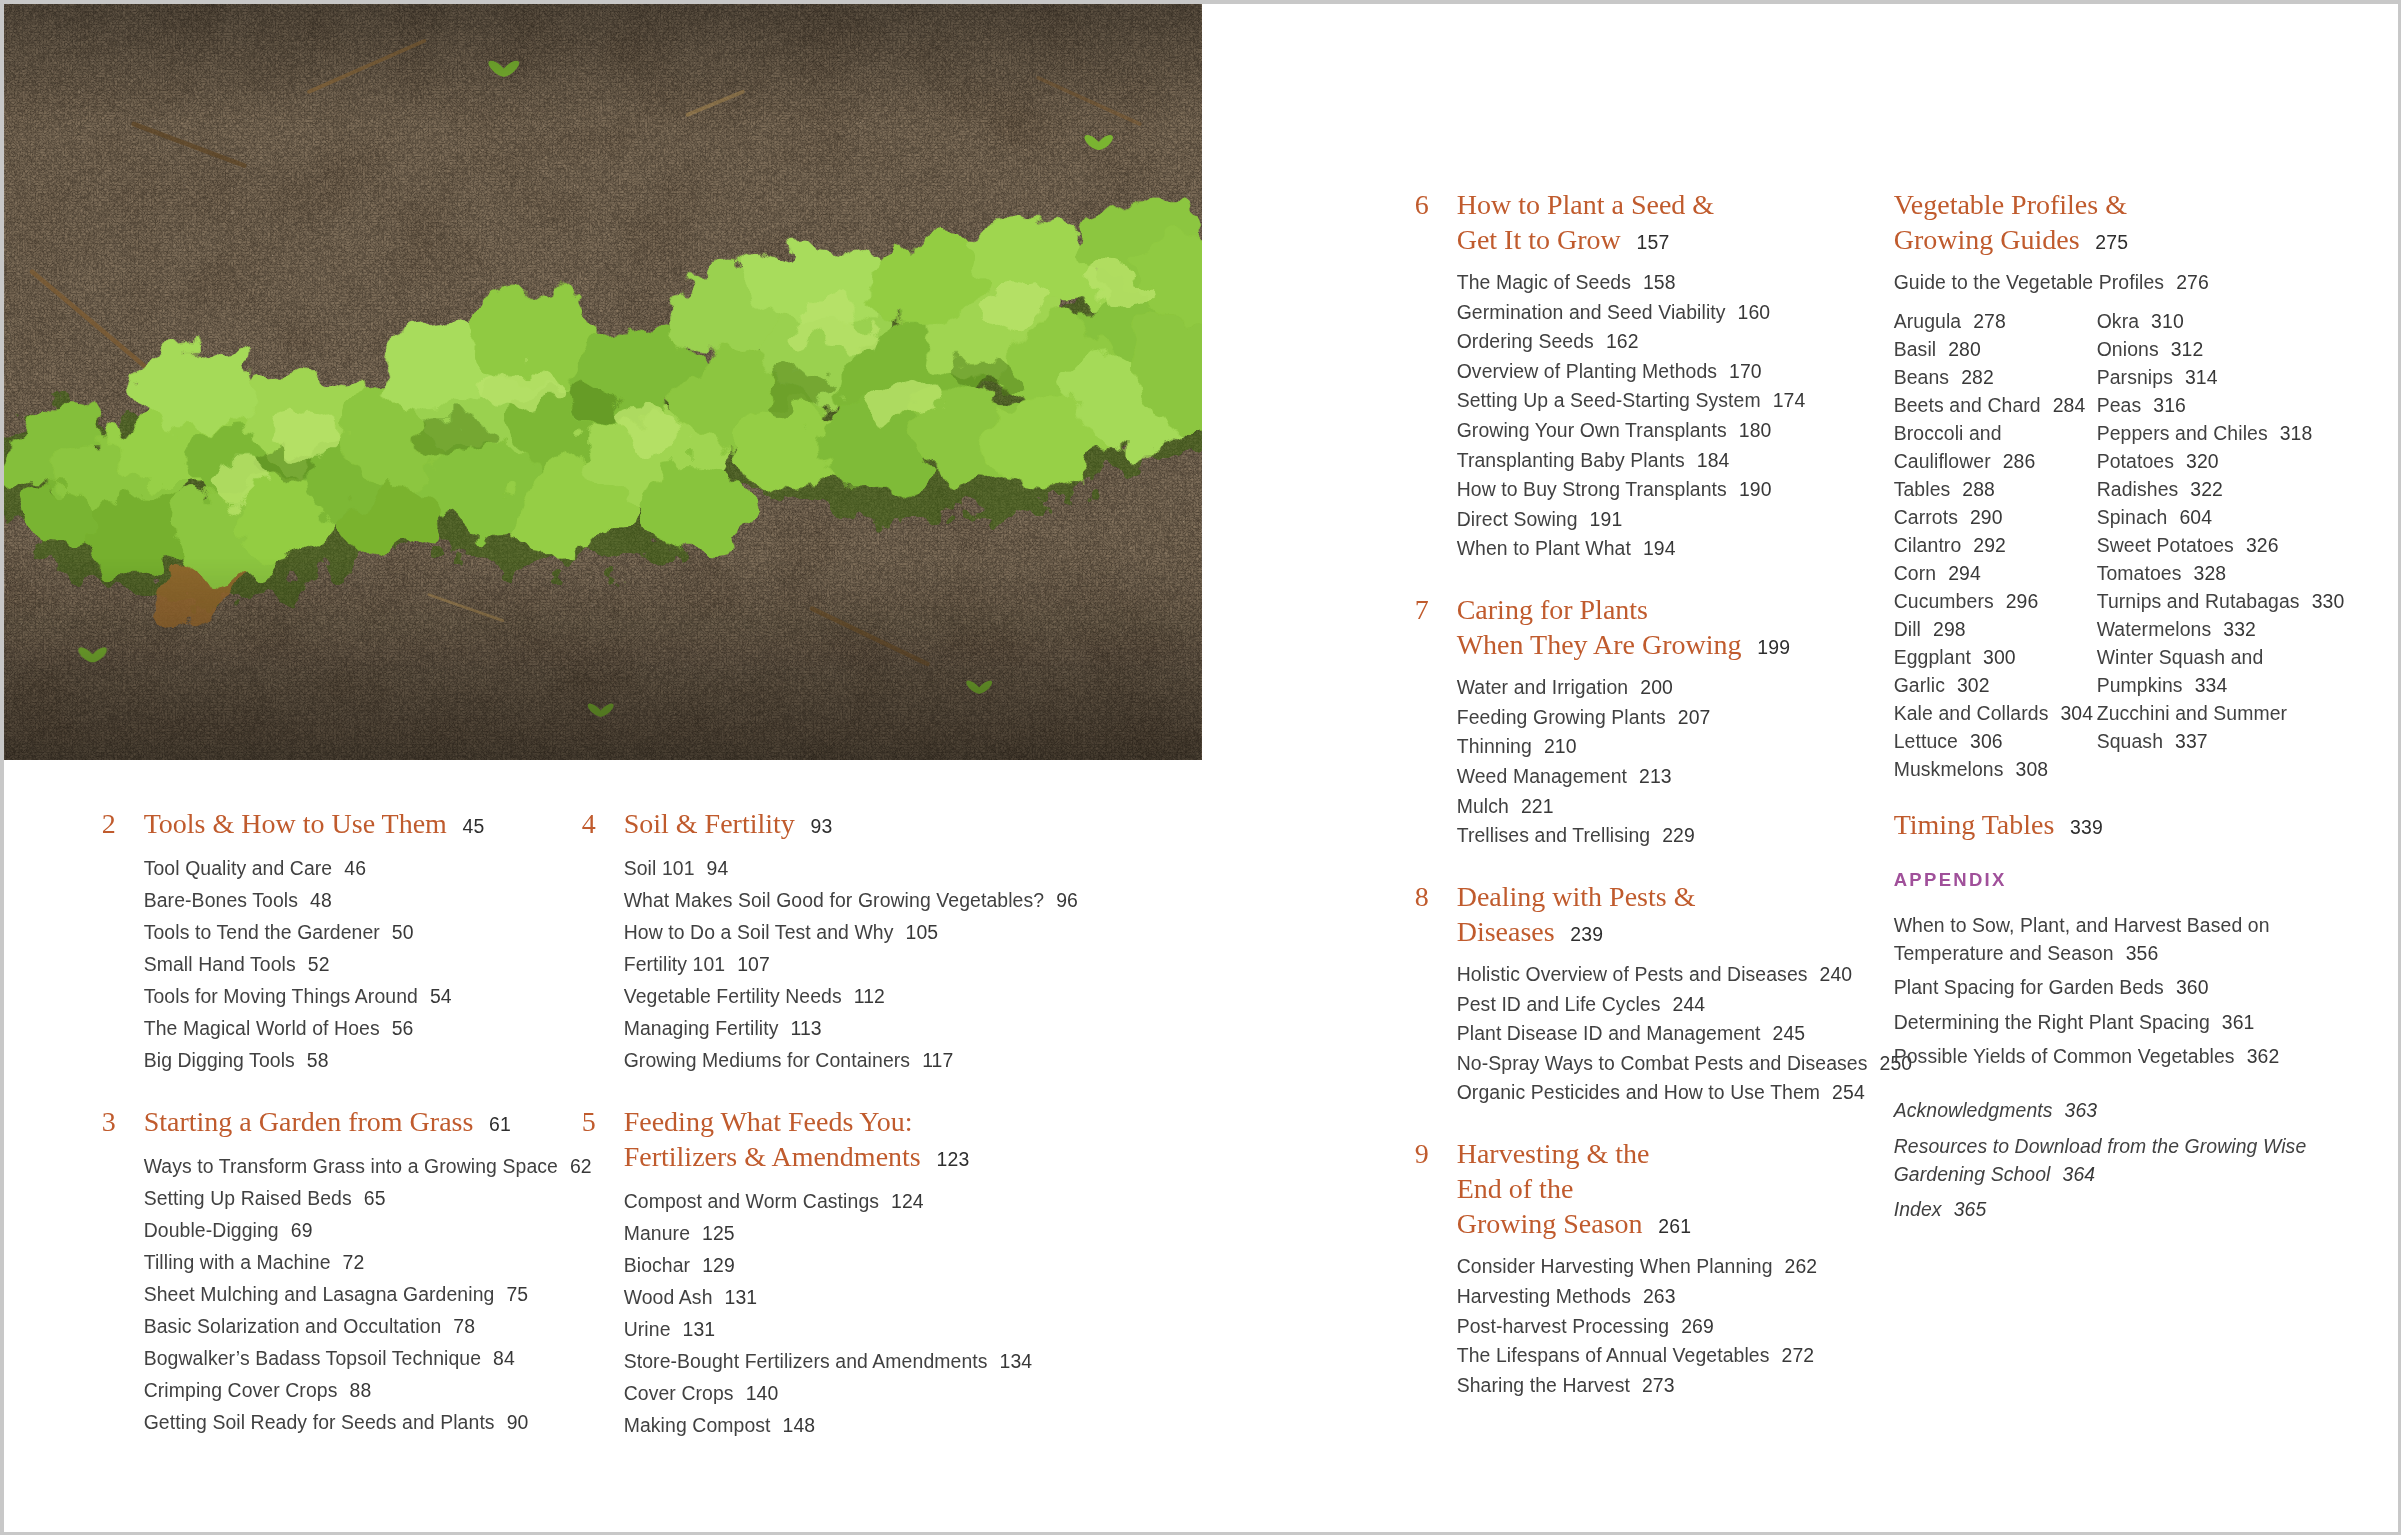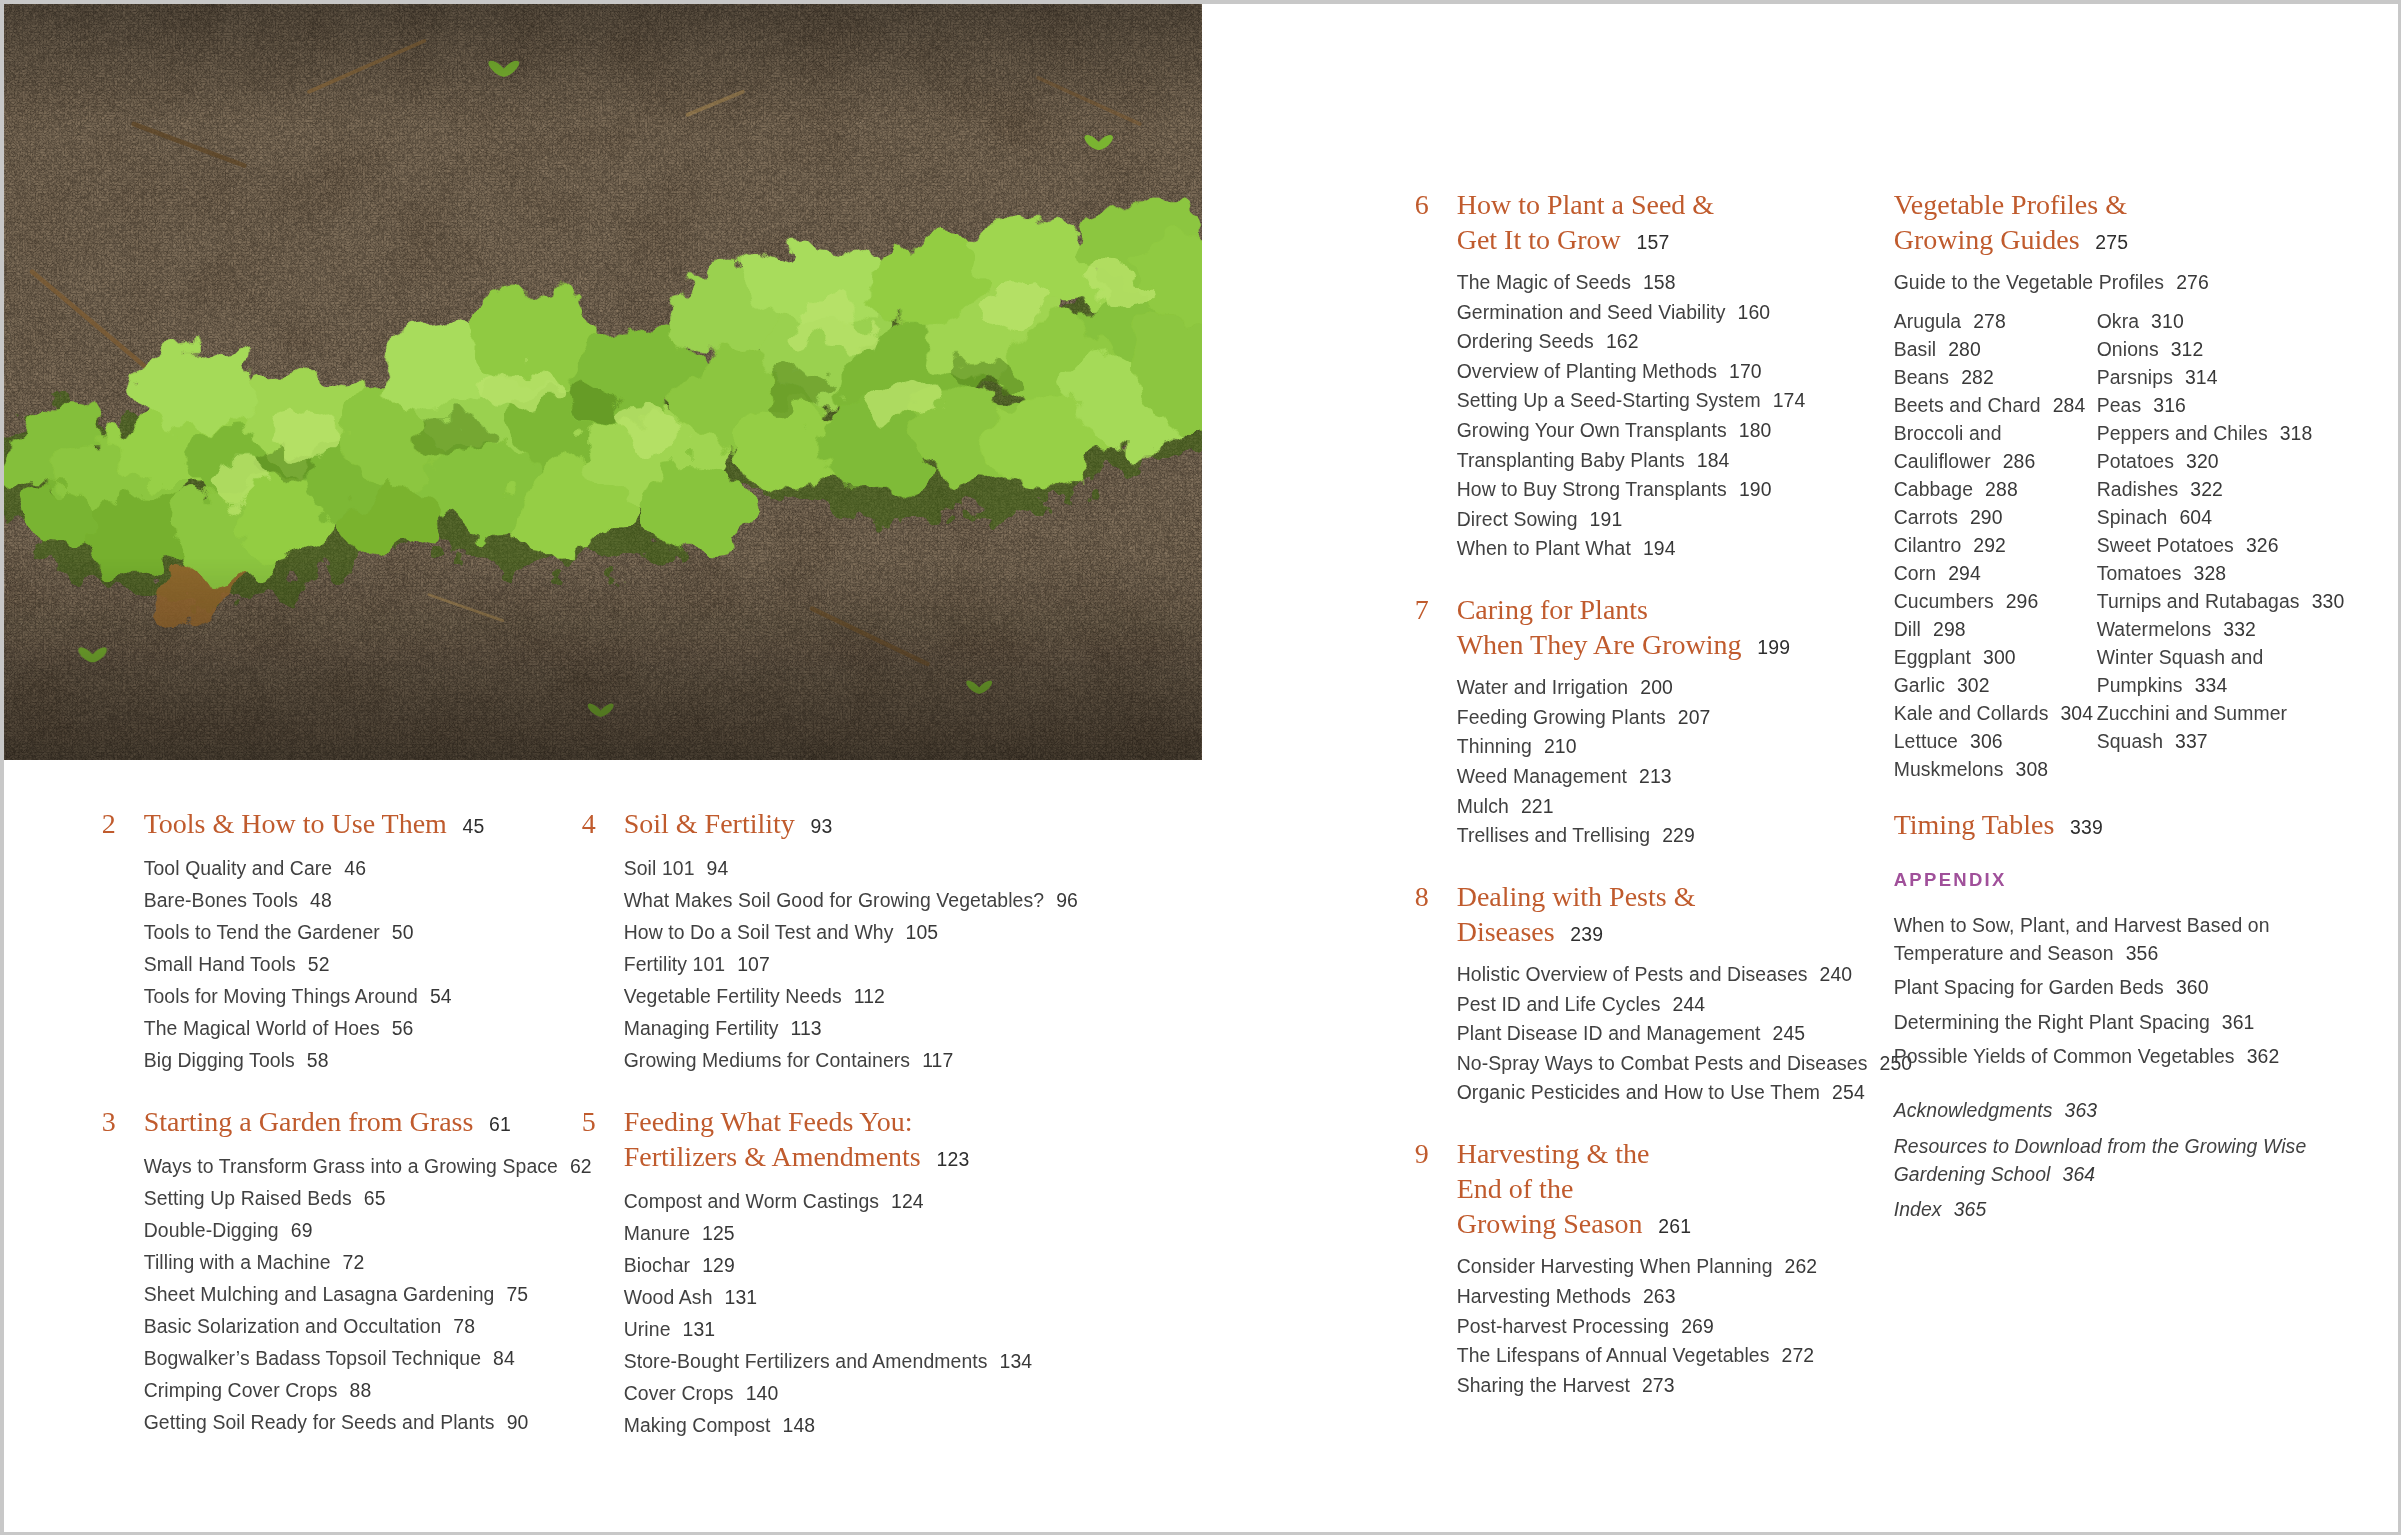--- a/index.html
+++ b/index.html
@@ -350,21 +350,21 @@
           </div>
         </div>
       </div>
       <div class="veg">
         <div class="veg-left">
           <div class="item"><span>Arugula</span><span class="pg">278</span></div>
           <div class="item"><span>Basil</span><span class="pg">280</span></div>
           <div class="item"><span>Beans</span><span class="pg">282</span></div>
           <div class="item"><span>Beets and Chard</span><span class="pg">284</span></div>
           <div class="item"><span>Broccoli and</span><br><span>Cauliflower</span><span class="pg">286</span></div>
-          <div class="item"><span>Cabbage</span><span class="pg">288</span></div>
+          <div class="item"><span>Tables</span><span class="pg">288</span></div>
           <div class="item"><span>Carrots</span><span class="pg">290</span></div>
           <div class="item"><span>Cilantro</span><span class="pg">292</span></div>
           <div class="item"><span>Corn</span><span class="pg">294</span></div>
           <div class="item"><span>Cucumbers</span><span class="pg">296</span></div>
           <div class="item"><span>Dill</span><span class="pg">298</span></div>
           <div class="item"><span>Eggplant</span><span class="pg">300</span></div>
           <div class="item"><span>Garlic</span><span class="pg">302</span></div>
           <div class="item"><span>Kale and Collards</span><span class="pg">304</span></div>
           <div class="item"><span>Lettuce</span><span class="pg">306</span></div>
           <div class="item"><span>Muskmelons</span><span class="pg">308</span></div>

